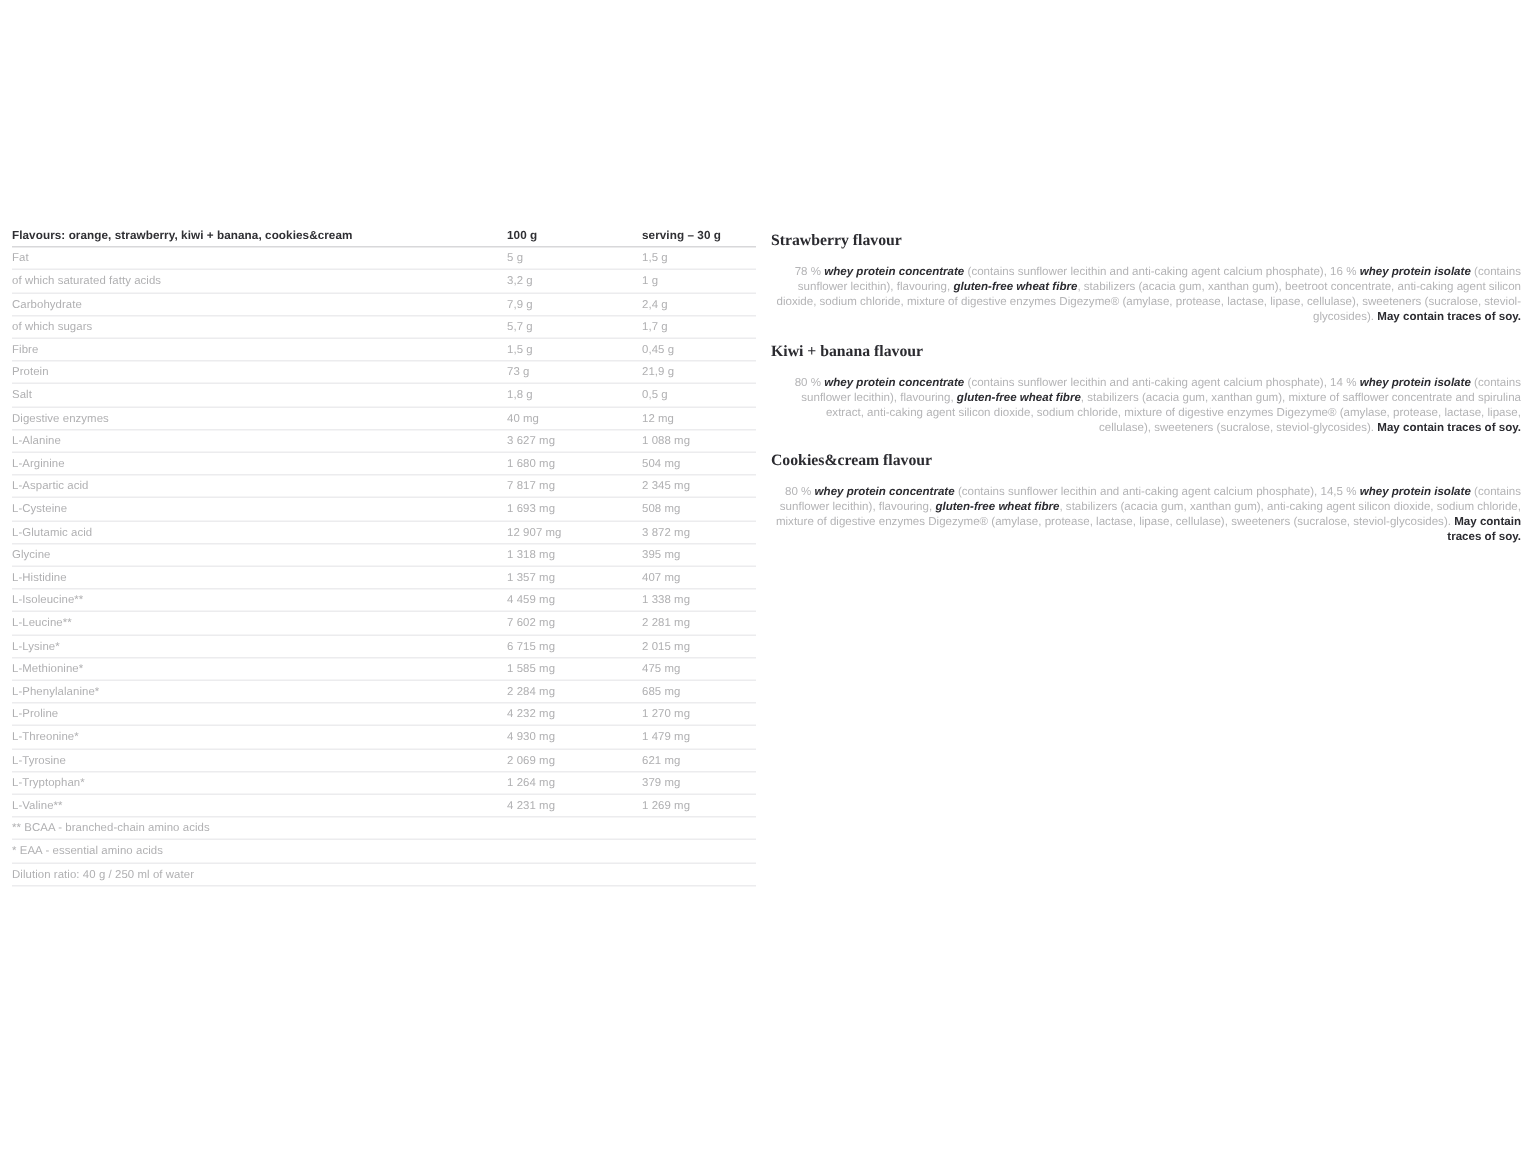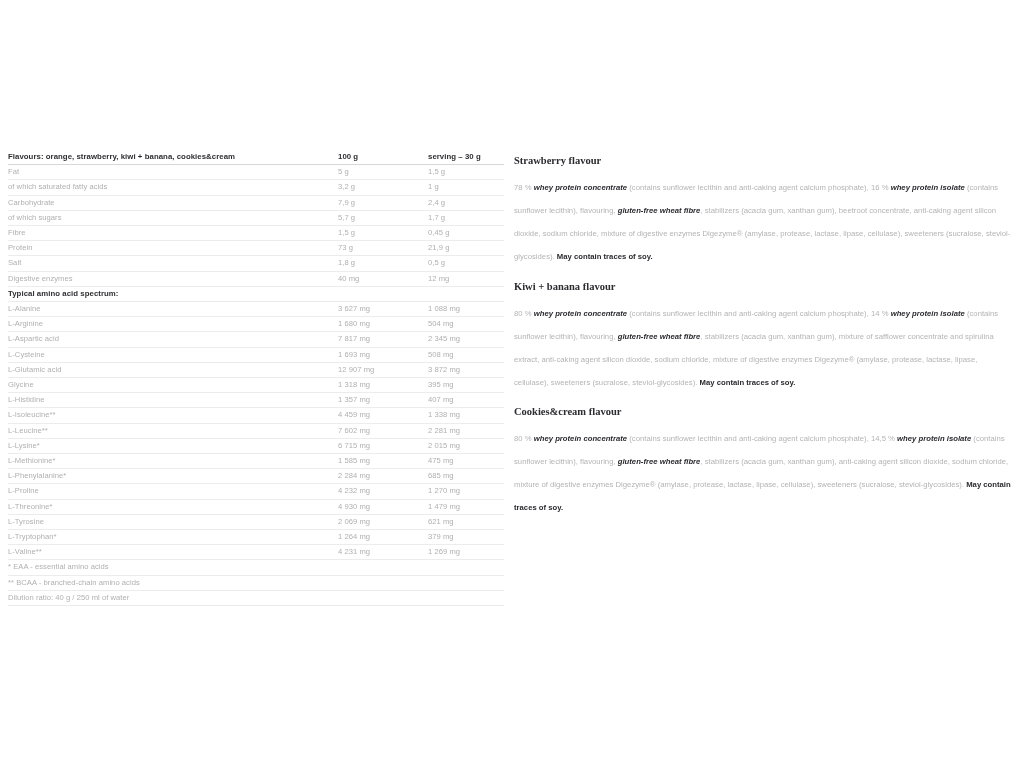--- a/index.html
+++ b/index.html
@@ -100,25 +100,25 @@
     font-weight: bold;
     color: #2b2b30;
     letter-spacing: 0.0px;
     margin: 0 0 9px 0;
     line-height: 12px;
     font-family: Liberation Serif, serif;
   }
 
   .flav-body {
     font-size: 7.7px;
-    line-height: 23px;
+    line-height: 10px;
     color: #b4b4b6;
     letter-spacing: 0.01px;
     margin: 0;
-    text-align: left;
+    text-align: right;
   }
   .flav-body b,
   .flav-body strong {
     color: #2b2b30;
     font-weight: bold;
   }
   .flav-body em.bi {
     color: #2b2b30;
     font-weight: bold;
     font-style: italic;
@@ -182,23 +182,20 @@
           <tr>
             <td class="cell-name">Salt</td>
             <td class="cell-100g">1,8 g</td>
             <td class="cell-serv">0,5 g</td>
           </tr>
           <tr>
             <td class="cell-name">Digestive enzymes</td>
             <td class="cell-100g">40 mg</td>
             <td class="cell-serv">12 mg</td>
           </tr>
-          <tr class="subhead">
-            <td colspan="3">Typical amino acid spectrum:</td>
-          </tr>
           <tr>
             <td class="cell-name">L-Alanine</td>
             <td class="cell-100g">3 627 mg</td>
             <td class="cell-serv">1 088 mg</td>
           </tr>
           <tr>
             <td class="cell-name">L-Arginine</td>
             <td class="cell-100g">1 680 mg</td>
             <td class="cell-serv">504 mg</td>
           </tr>
@@ -271,24 +268,24 @@
             <td class="cell-name">L-Tryptophan*</td>
             <td class="cell-100g">1 264 mg</td>
             <td class="cell-serv">379 mg</td>
           </tr>
           <tr>
             <td class="cell-name">L-Valine**</td>
             <td class="cell-100g">4 231 mg</td>
             <td class="cell-serv">1 269 mg</td>
           </tr>
           <tr class="foot">
+            <td colspan="3">** BCAA - branched-chain amino acids</td>
+          </tr>
+          <tr class="foot">
             <td colspan="3">* EAA - essential amino acids</td>
-          </tr>
-          <tr class="foot">
-            <td colspan="3">** BCAA - branched-chain amino acids</td>
           </tr>
           <tr class="foot">
             <td colspan="3">Dilution ratio: 40 g / 250 ml of water</td>
           </tr>
         </tbody>
     </table>
   </div>
 
   <div class="col-right">
 

